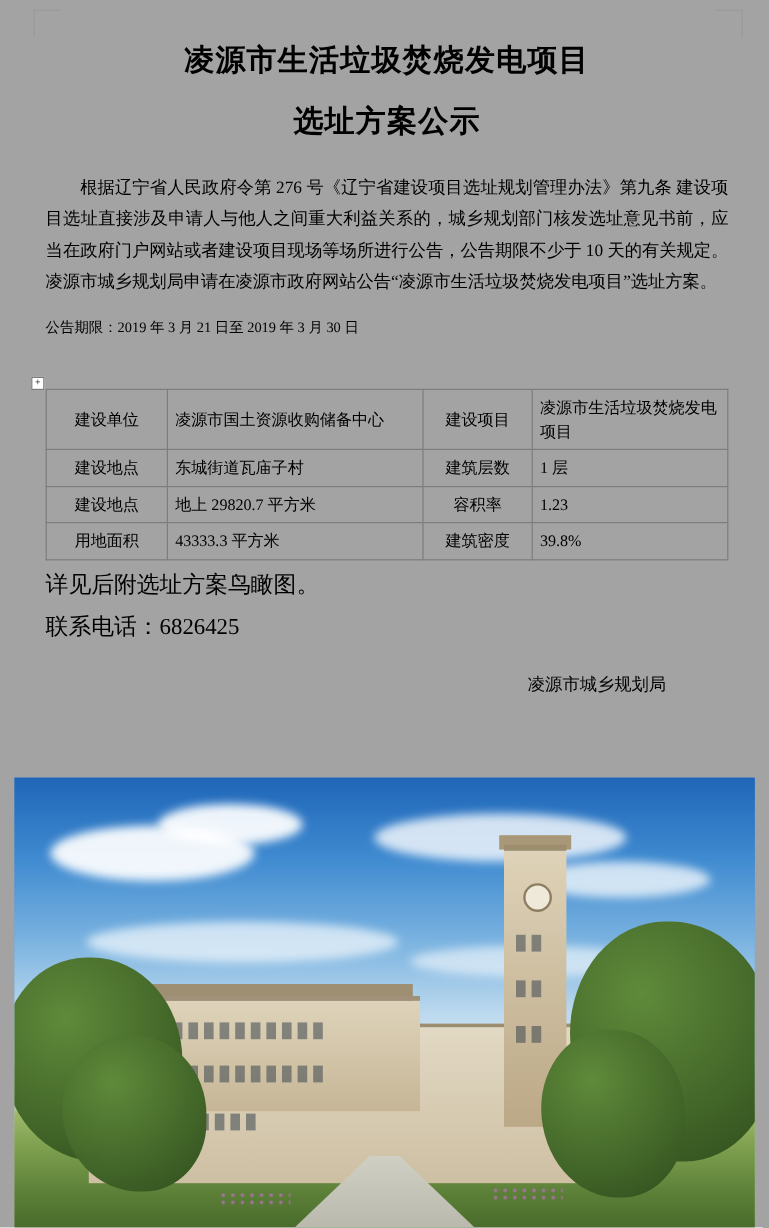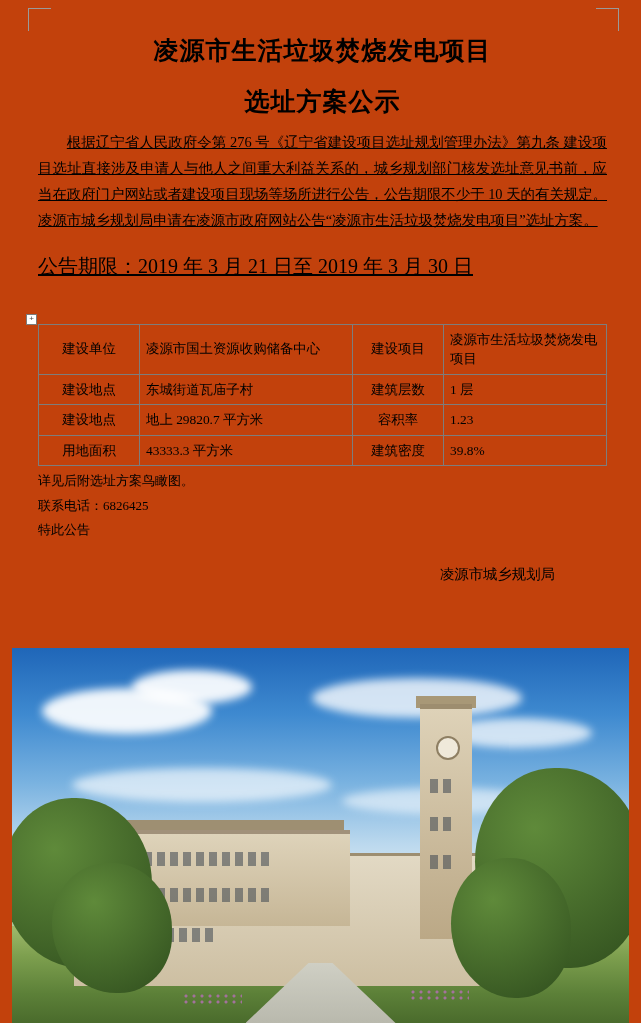--- a/index.html
+++ b/index.html
@@ -13,21 +13,21 @@
     font-family: "Liberation Serif", "DejaVu Serif", serif;
     color: #000000;
     position: relative;
     overflow: hidden;
   }
 
   .page {
     width: 641px;
     height: 1023px;
     position: relative;
-    background: #c2410c;
+    background: #a3a3a3;
   }
 
   
   .corner {
     position: absolute;
     width: 22px;
     height: 22px;
     border-color: #9a9a9a;
     border-style: solid;
   }
@@ -54,30 +54,28 @@
   }
   .title .line2 {
     display: block;
     margin-top: 12px;
   }
 
   .para {
     font-size: 14.4px;
     line-height: 1.82;
     text-align: justify;
-    margin-top: 7px;
+    margin-top: 22px;
     text-indent: 2em;
-    text-decoration: underline;
   }
 
   .notice-period {
-    font-size: 20px;
+    font-size: 12px;
     line-height: 1.8;
     margin-top: 14px;
-    text-decoration: underline;
   }
 
   
   .table-wrap {
     margin-top: 8px;
     position: relative;
   }
   .tbl-handle {
     position: absolute;
     left: -12px;
@@ -107,21 +105,21 @@
   }
   td.lbl {
     text-align: center;
     width: 88px;
   }
   td.val { width: 200px; }
   td.lbl2 { text-align: center; width: 78px; }
   td.val2 { width: 150px; }
 
   .after-table {
-    font-size: 13px;
+    font-size: 19px;
     line-height: 1.75;
     margin-top: 4px;
   }
   .after-table div { margin-top: 2px; }
 
   .signature {
     margin-top: 20px;
     font-size: 14.4px;
     line-height: 1.7;
     text-align: right;
@@ -281,21 +279,20 @@
             <td class="lbl2">建筑密度</td>
             <td class="val2">39.8%</td>
           </tr>
         </tbody>
       </table>
     </div>
 
     <div class="after-table">
       <div>详见后附选址方案鸟瞰图。</div>
       <div>联系电话：6826425</div>
-      <div>特此公告</div>
     </div>
 
     <div class="signature">
       <div>凌源市城乡规划局</div>
     </div>
 
   </div>
 
   <div class="photo" title="选址方案鸟瞰图">
     <div class="sky"></div>

